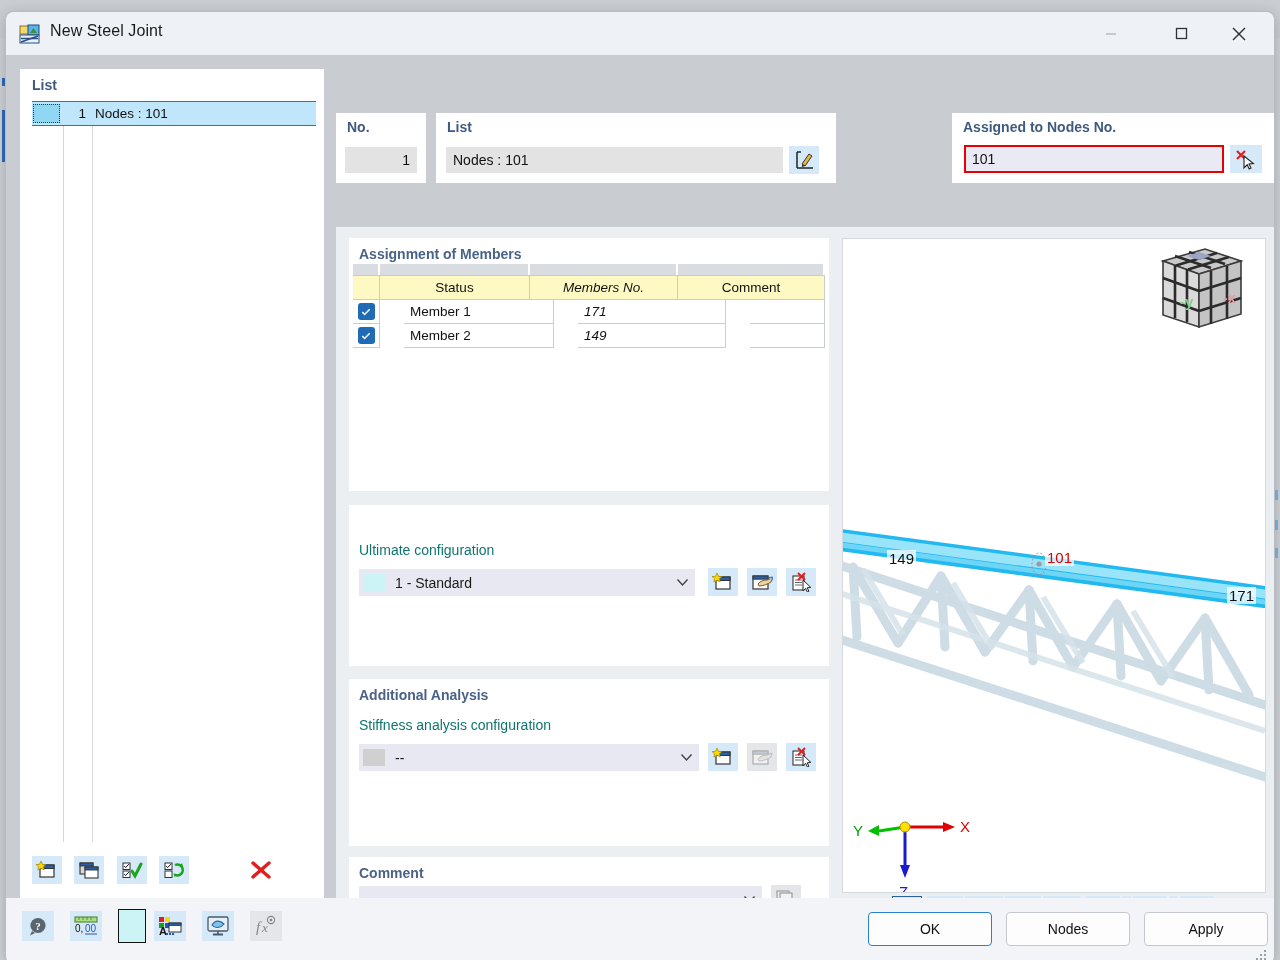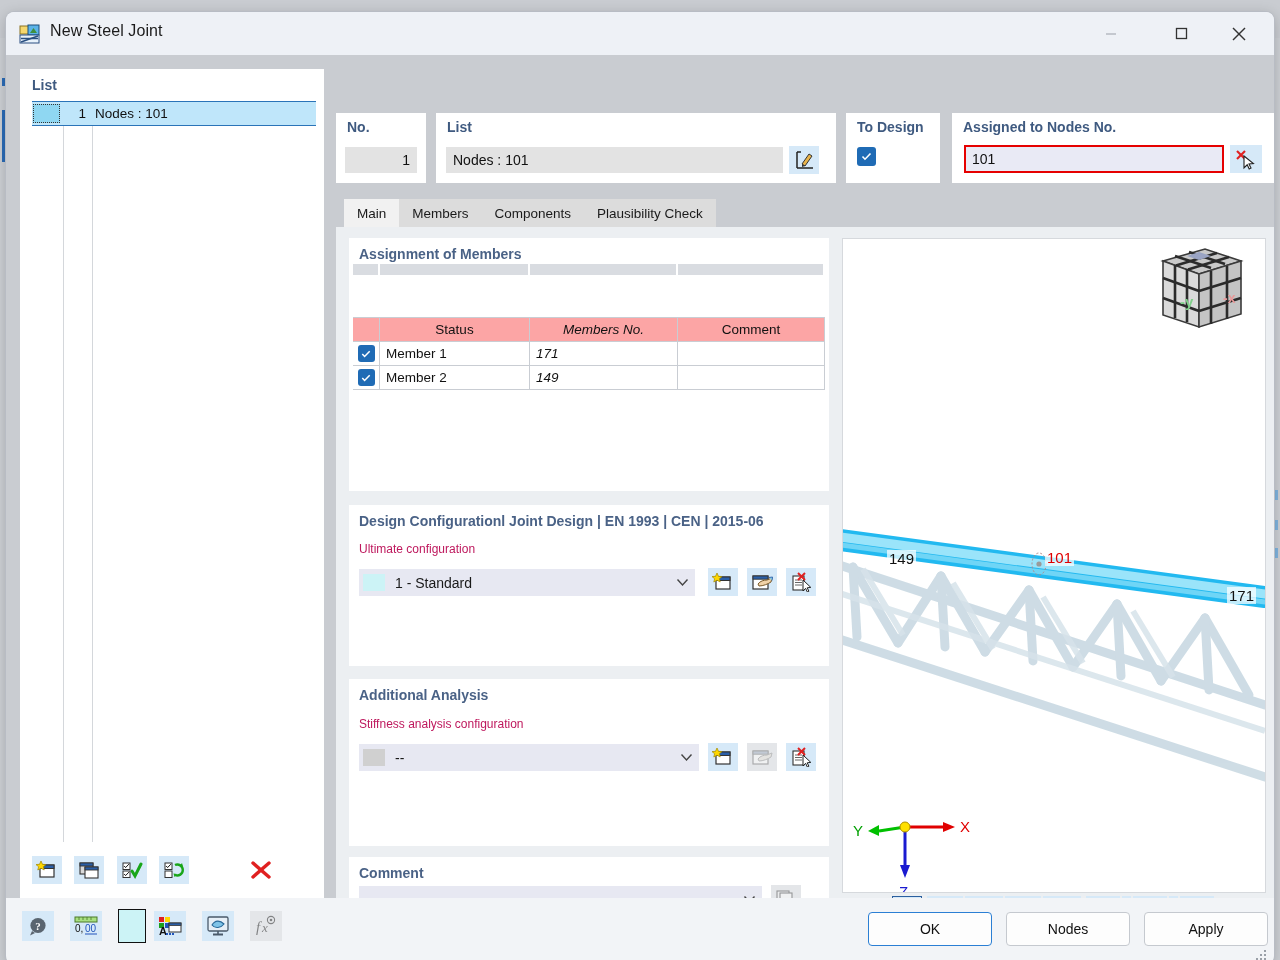--- a/index.html
+++ b/index.html
@@ -137,29 +137,29 @@
     background: #eceff2;
   }
 
   .sec { position: absolute; background: #ffffff; }
   .sec-title { position: absolute; left: 10px; top: 8px; font-size: 14px; font-weight: bold; color: #4a6286; }
 
   .assign-sec { left: 343px; top: 183px; width: 480px; height: 253px; }
   .tbl { position: absolute; left: 4px; top: 26px; right: 4px; }
   .tbl-sizerow { display: flex; height: 11px; }
   .tbl-sizerow > div { background: #d9dce1; border-right: 2px solid #fff; box-sizing: border-box; }
-  .tbl-head { display: flex; height: 25px; background: #fca5a5; margin-top: 42px; }
+  .tbl-head { display: flex; height: 25px; background: #fef9c3; }
   .tbl-head > div {
     border-right: 1px solid #c9cdd3;
     border-bottom: 1px solid #c9cdd3;
     border-top: 1px solid #c9cdd3;
     display: flex; align-items: center; justify-content: center;
     font-size: 13.5px; color: #111; box-sizing: border-box;
   }
-  .tbl-row { display: flex; height: 24px; }
+  .tbl-row { display: flex; height: 24px; gap: 24px; }
   .tbl-row > div {
     border-right: 1px solid #c9cdd3;
     border-bottom: 1px solid #c9cdd3;
     display: flex; align-items: center;
     font-size: 13.5px; color: #111; box-sizing: border-box;
     padding-left: 6px;
   }
   .col-chk { width: 27px; flex: none; justify-content: center !important; padding-left: 0 !important; }
   .col-status { width: 150px; flex: none; }
   .col-members { width: 148px; flex: none; font-style: italic; }
@@ -167,21 +167,21 @@
   .cell-chk {
     width: 17px; height: 17px; border-radius: 3px; background: #1f6bb5;
     display: flex; align-items: center; justify-content: center;
     color: #fff; font-size: 11px;
   }
 
   .dc-sec { left: 343px; top: 450px; width: 480px; height: 161px; }
   .aa-sec { left: 343px; top: 624px; width: 480px; height: 167px; }
   .cm-sec { left: 343px; top: 802px; width: 480px; height: 66px; }
 
-  .sub-label { position: absolute; font-size: 12px; color: #be185d; }
+  .sub-label { position: absolute; font-size: 14px; color: #0f766e; }
 
   .combo {
     position: absolute; height: 27px;
     background: #e7e8f2;
     display: flex; align-items: center;
     box-sizing: border-box;
   }
   .combo .swatch { width: 22px; height: 17px; margin-left: 4px; flex: none; }
   .combo .ctext { font-size: 14px; color: #1a1a1a; margin-left: 10px; flex: 1 1 auto; }
   .combo .carrow { width: 26px; text-align: center; color: #4a4a4a; font-size: 11px; flex: none; }
@@ -362,49 +362,33 @@
             <path d="M3 2 L3 18" stroke="#222" stroke-width="1.5"></path>
             <path d="M3 2 L7 2" stroke="#222" stroke-width="1.5"></path>
             <path d="M3 18 L7 18" stroke="#222" stroke-width="1.5"></path>
             <path d="M8 14 L15 4 L18 6 L11 16 Z" fill="#e8b34a" stroke="#333" stroke-width="1"></path>
             <path d="M8 14 L8 17 L11 16 Z" fill="#333"></path>
             <line x1="7" y1="18" x2="19" y2="18" stroke="#222" stroke-width="1.5"></line>
           </svg>
         </div>
       </div>
 
-      <div class="card todesign-card">
-        <div class="fld-label">To Design</div>
-        <div style="position:absolute;left:11px;top:34px;">
-          <span class="chk">
-            <svg width="11" height="11" viewBox="0 0 11 11">
-                <path d="M1.5 5.5 L4 8.2 L9.5 2.5" stroke="#fff" stroke-width="1.6" fill="none"></path>
-              </svg>
-          </span>
-        </div>
-      </div>
 
       <div class="card assigned-card">
         <div class="fld-label">Assigned to Nodes No.</div>
         <input class="hl-input" style="left: 12px; top: 32px; width: 260px; height: 28px;" value="101">
         <div style="position:absolute;left:278px;top:32px;width:32px;height:28px;background:#d6e9f8;display:flex;align-items:center;justify-content:center;">
           <svg width="22" height="21" viewBox="0 0 22 21">
             <line x1="2" y1="2" x2="10" y2="10" stroke="#e02020" stroke-width="2.2"></line>
             <line x1="10" y1="2" x2="2" y2="10" stroke="#e02020" stroke-width="2.2"></line>
             <path d="M9 7 L9 19 L12.2 15.8 L14.2 20 L16 19.1 L14 15 L18.4 14.6 Z" fill="#fff" stroke="#222" stroke-width="1.1"></path>
           </svg>
         </div>
       </div>
 
-      <div class="tabstrip">
-        <div class="tab active">Main</div>
-        <div class="tab">Members</div>
-        <div class="tab">Components</div>
-        <div class="tab">Plausibility Check</div>
-      </div>
 
       <div class="content-area"></div>
 
       <div class="sec assign-sec">
         <div class="sec-title">Assignment of Members</div>
         <div class="tbl">
           <div class="tbl-sizerow">
             <div class="col-chk"></div>
             <div class="col-status"></div>
             <div class="col-members"></div>
@@ -437,21 +421,20 @@
               </span>
             </div>
             <div class="col-status">Member 2</div>
             <div class="col-members">149</div>
             <div class="col-comment"></div>
           </div>
         </div>
       </div>
 
       <div class="sec dc-sec">
-        <div class="sec-title">Design Configurationl Joint Design | EN 1993 | CEN | 2015-06</div>
         <div class="sub-label" style="left:10px; top:37px;">Ultimate configuration</div>
         <div class="combo" style="left:10px; top:64px; width:336px;">
           <span class="swatch" style="background:#ccf3f6;"></span>
           <span class="ctext">1 - Standard</span>
           <span class="carrow">
             <svg width="13" height="9" viewBox="0 0 13 9">
                 <path d="M1.5 1.5 L6.5 7 L11.5 1.5" stroke="#444" stroke-width="1.4" fill="none"></path>
               </svg>
           </span>
         </div>

